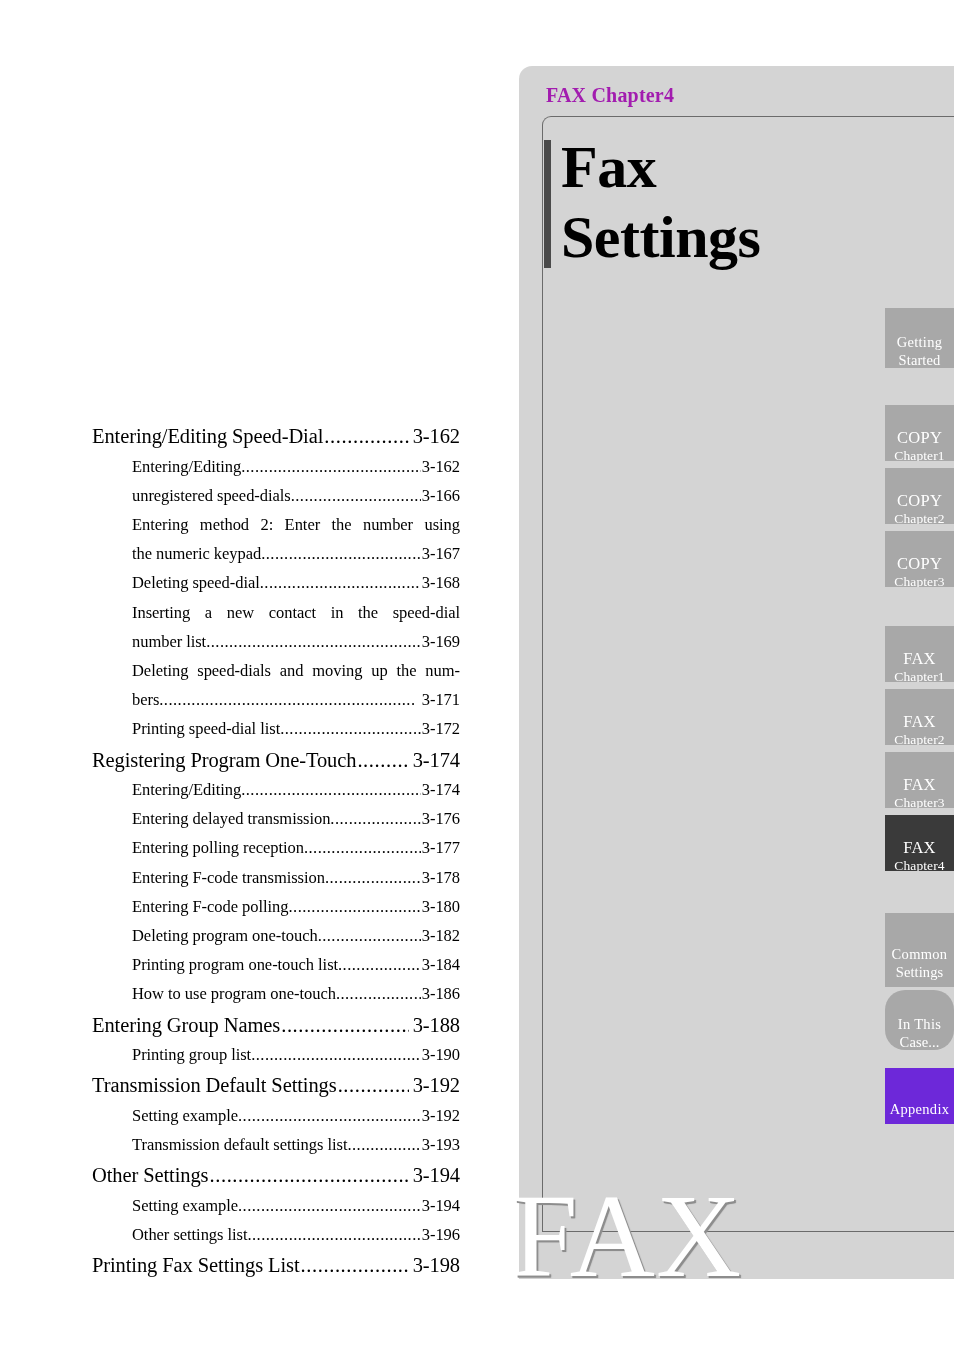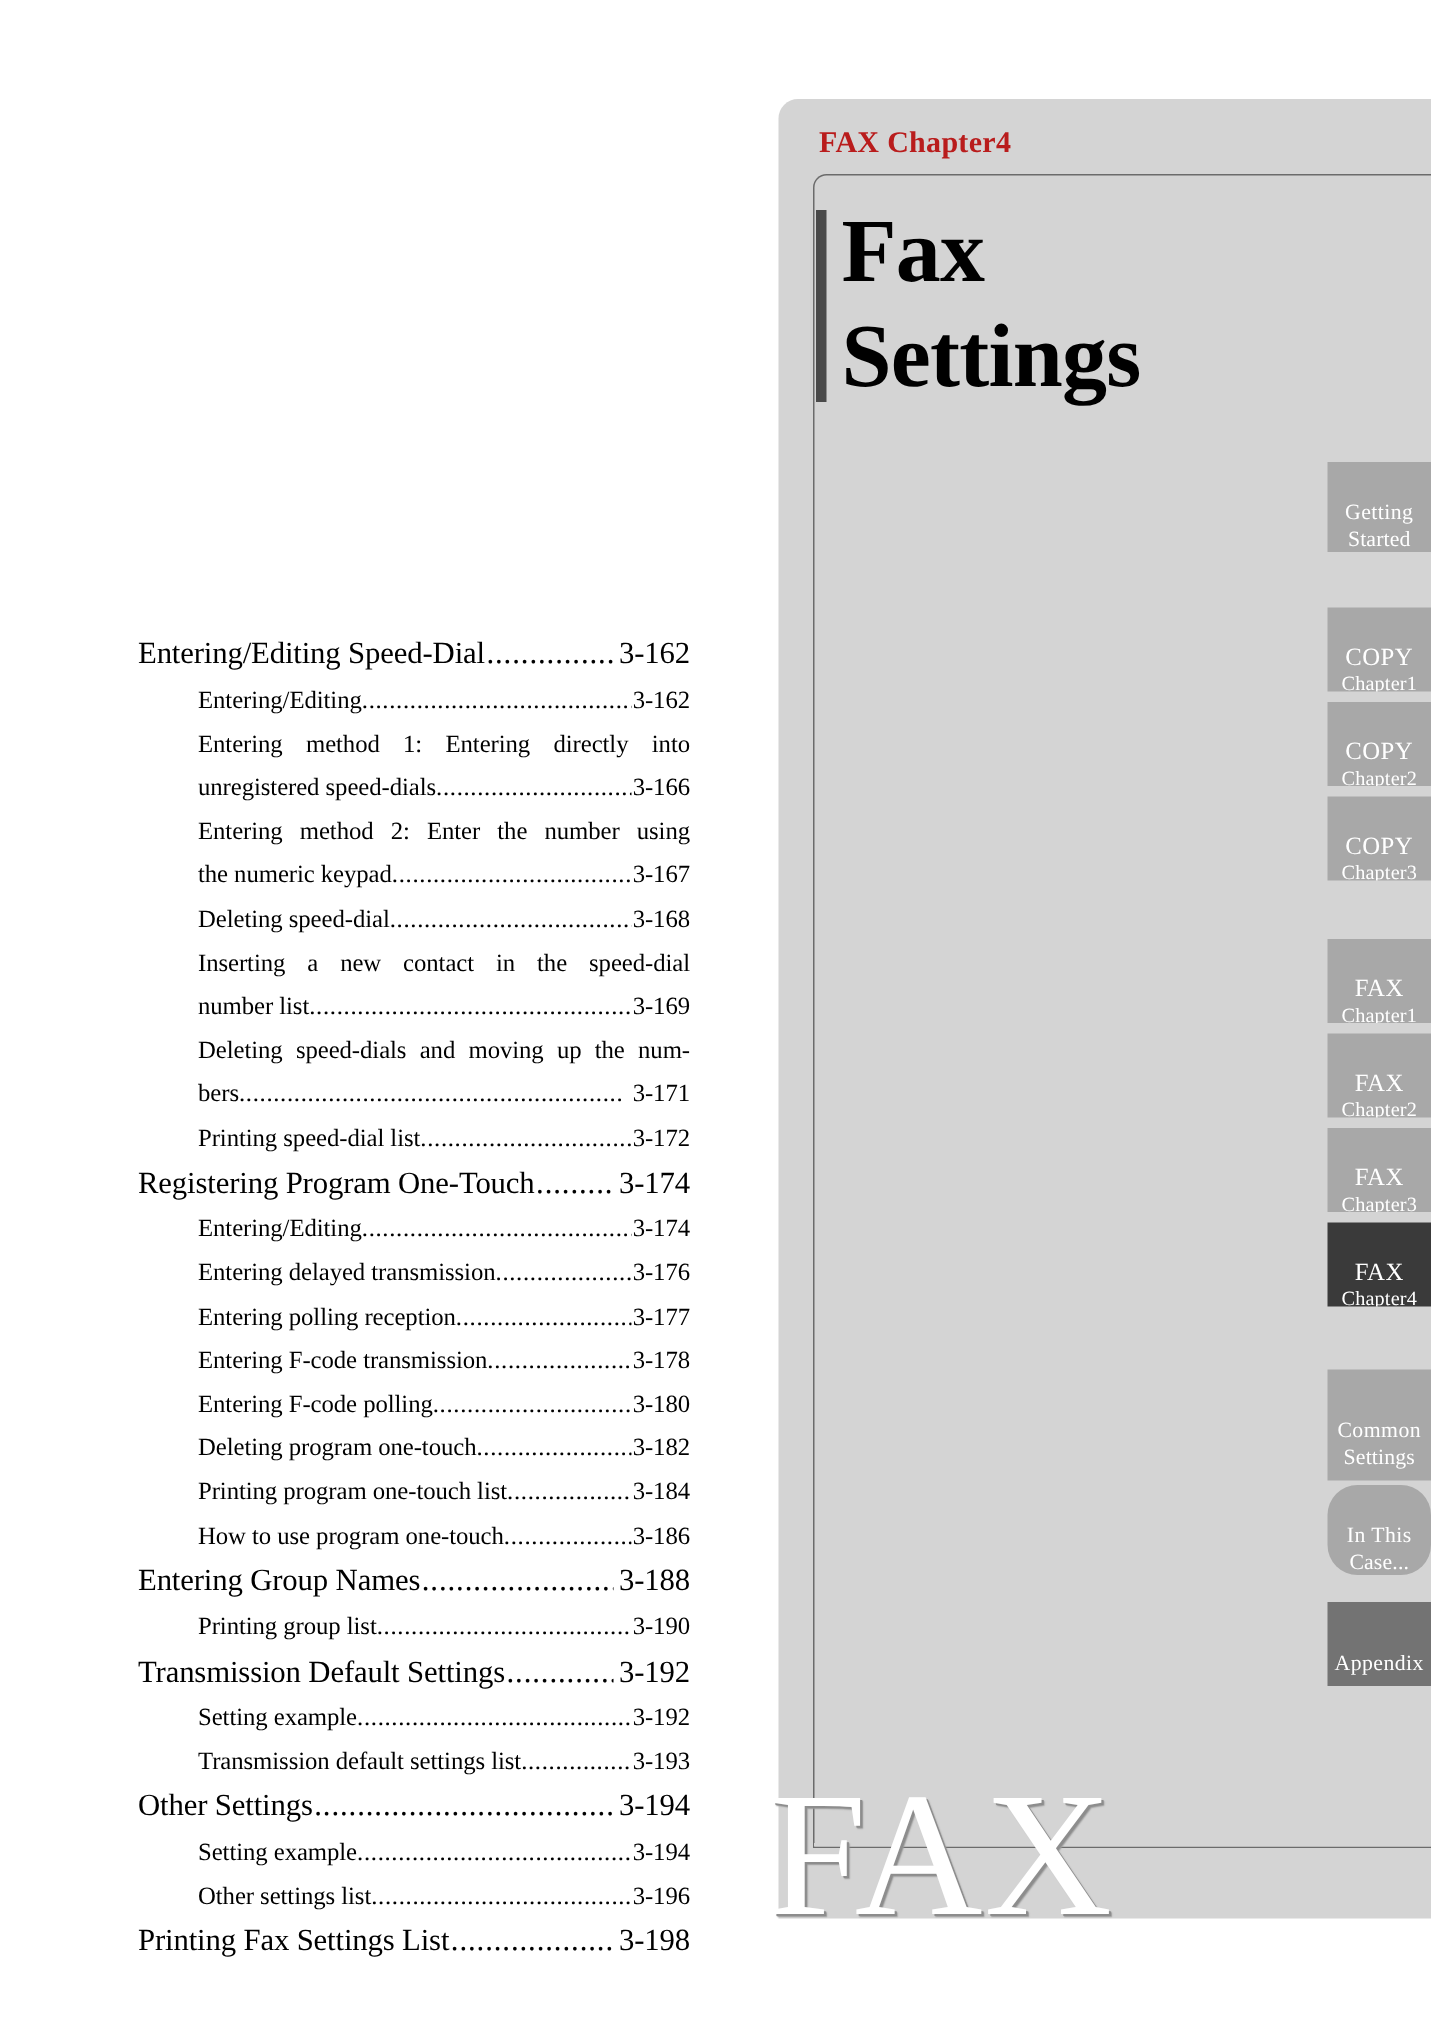--- a/index.html
+++ b/index.html
@@ -92,21 +92,21 @@
     border-top-left-radius: 13px;
   }
 
   #chapter-kicker {
     position: absolute;
     left: 27px;
     top: 18px;
     font-size: 20px;
     font-weight: bold;
     letter-spacing: 0.2px;
-    color: #b91c1c;
+    color: #a21caf;
   }
 
   
   #inner-box {
     position: absolute;
     left: 23px;
     top: 50px;
     right: -2px;
     bottom: 47px;
     border-left: 1px solid #6b6b6b;
@@ -198,21 +198,20 @@
       <span class="t-page">3-162</span>
     </div>
     <div class="toc-entry toc-l2">
       <div class="row">
         <span class="t-title">Entering/Editing</span>
         <span class="t-leader">........................................................</span>
         <span class="t-page">3-162</span>
       </div>
     </div>
     <div class="toc-entry toc-l2">
-      <div class="wrapline">Entering method 1: Entering directly into</div>
       <div class="row">
         <span class="t-title">unregistered speed-dials</span>
         <span class="t-leader">........................................................</span>
         <span class="t-page">3-166</span>
       </div>
     </div>
     <div class="toc-entry toc-l2">
       <div class="wrapline">Entering method 2: Enter the number using</div>
       <div class="row">
         <span class="t-title">the numeric keypad</span>
@@ -416,16 +415,16 @@
       <span class="tl2">Chapter4</span>
     </div>
     <div class="tab two-word" style="top: 913px; height: 74px; display: flex; flex-direction: column; justify-content: center; align-items: center; background: rgb(168, 168, 168);">
       <span class="tl1">Common</span>
       <span class="tl2">Settings</span>
     </div>
     <div class="tab two-word" style="top: 990px; height: 60px; display: flex; flex-direction: column; justify-content: center; align-items: center; background: rgb(168, 168, 168); border-radius: 20px;">
       <span class="tl1">In This</span>
       <span class="tl2">Case...</span>
     </div>
-    <div class="tab single" style="top: 1068px; height: 56px; display: flex; flex-direction: column; justify-content: center; align-items: center; background: #737373;">
+    <div class="tab single" style="top: 1068px; height: 56px; display: flex; flex-direction: column; justify-content: center; align-items: center; background: #6d28d9;">
       <span class="tl1">Appendix</span>
     </div>
   </div>
 
 </body></html>

